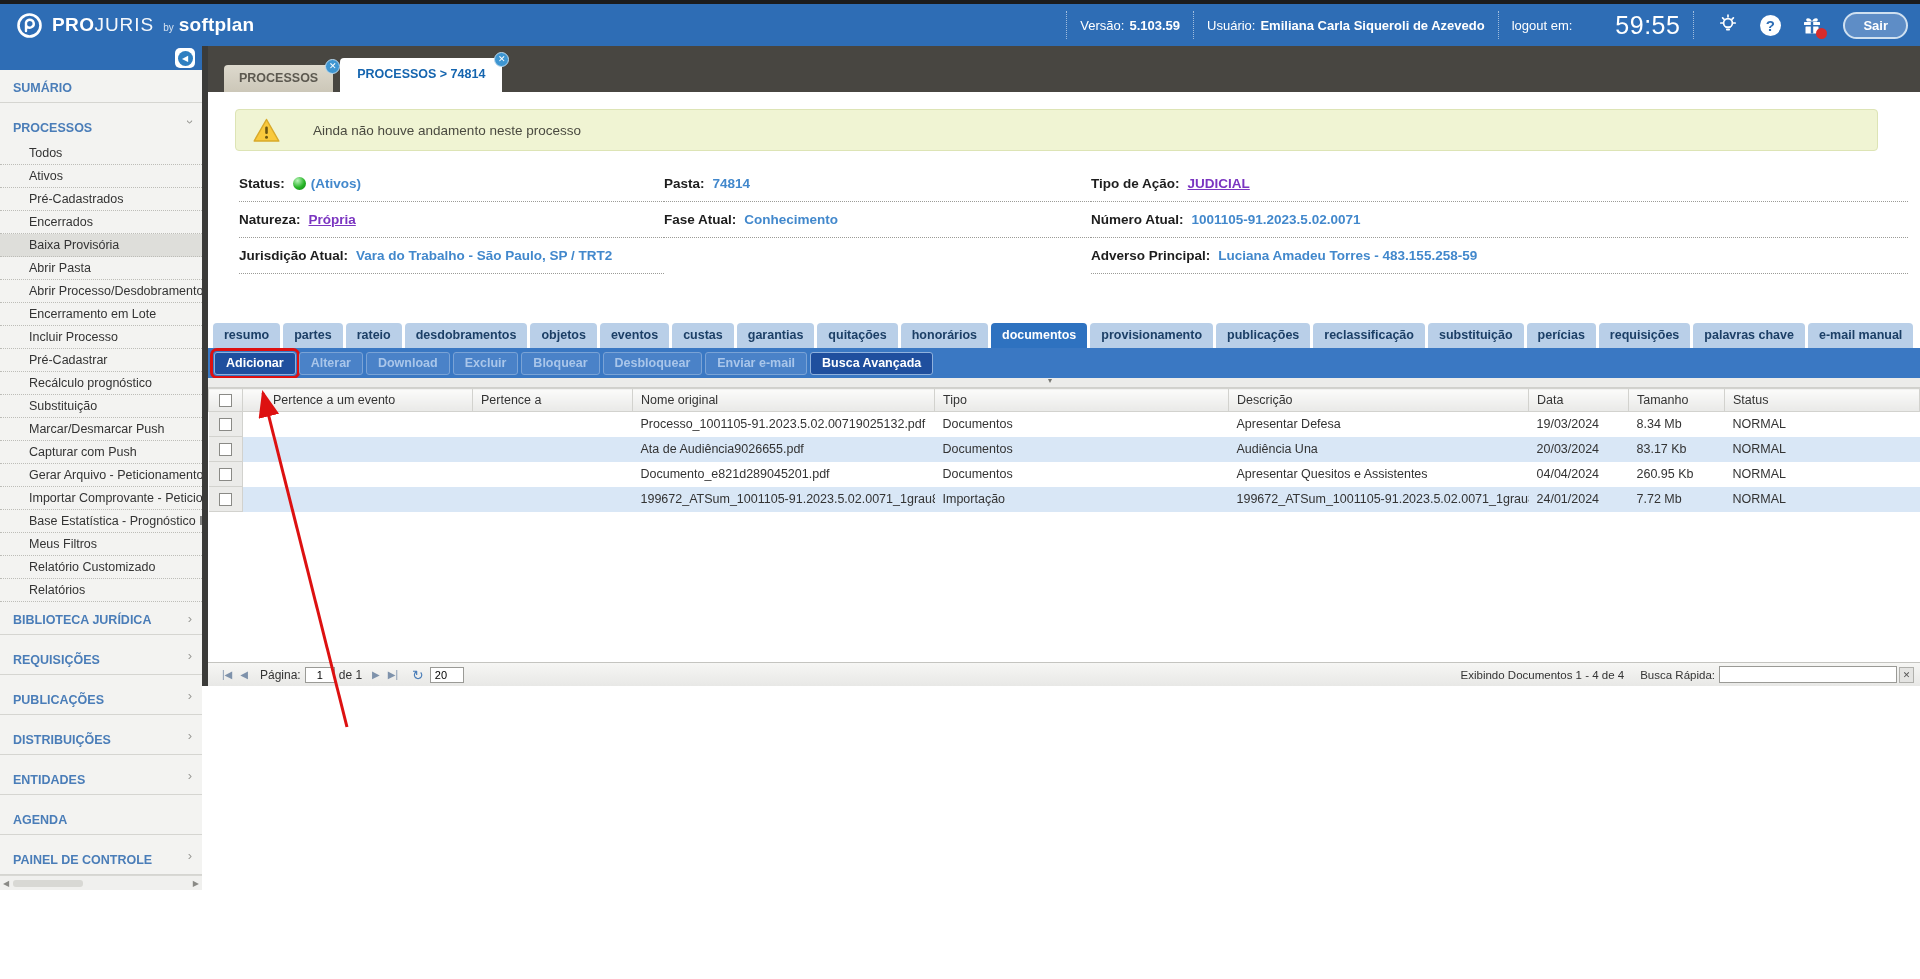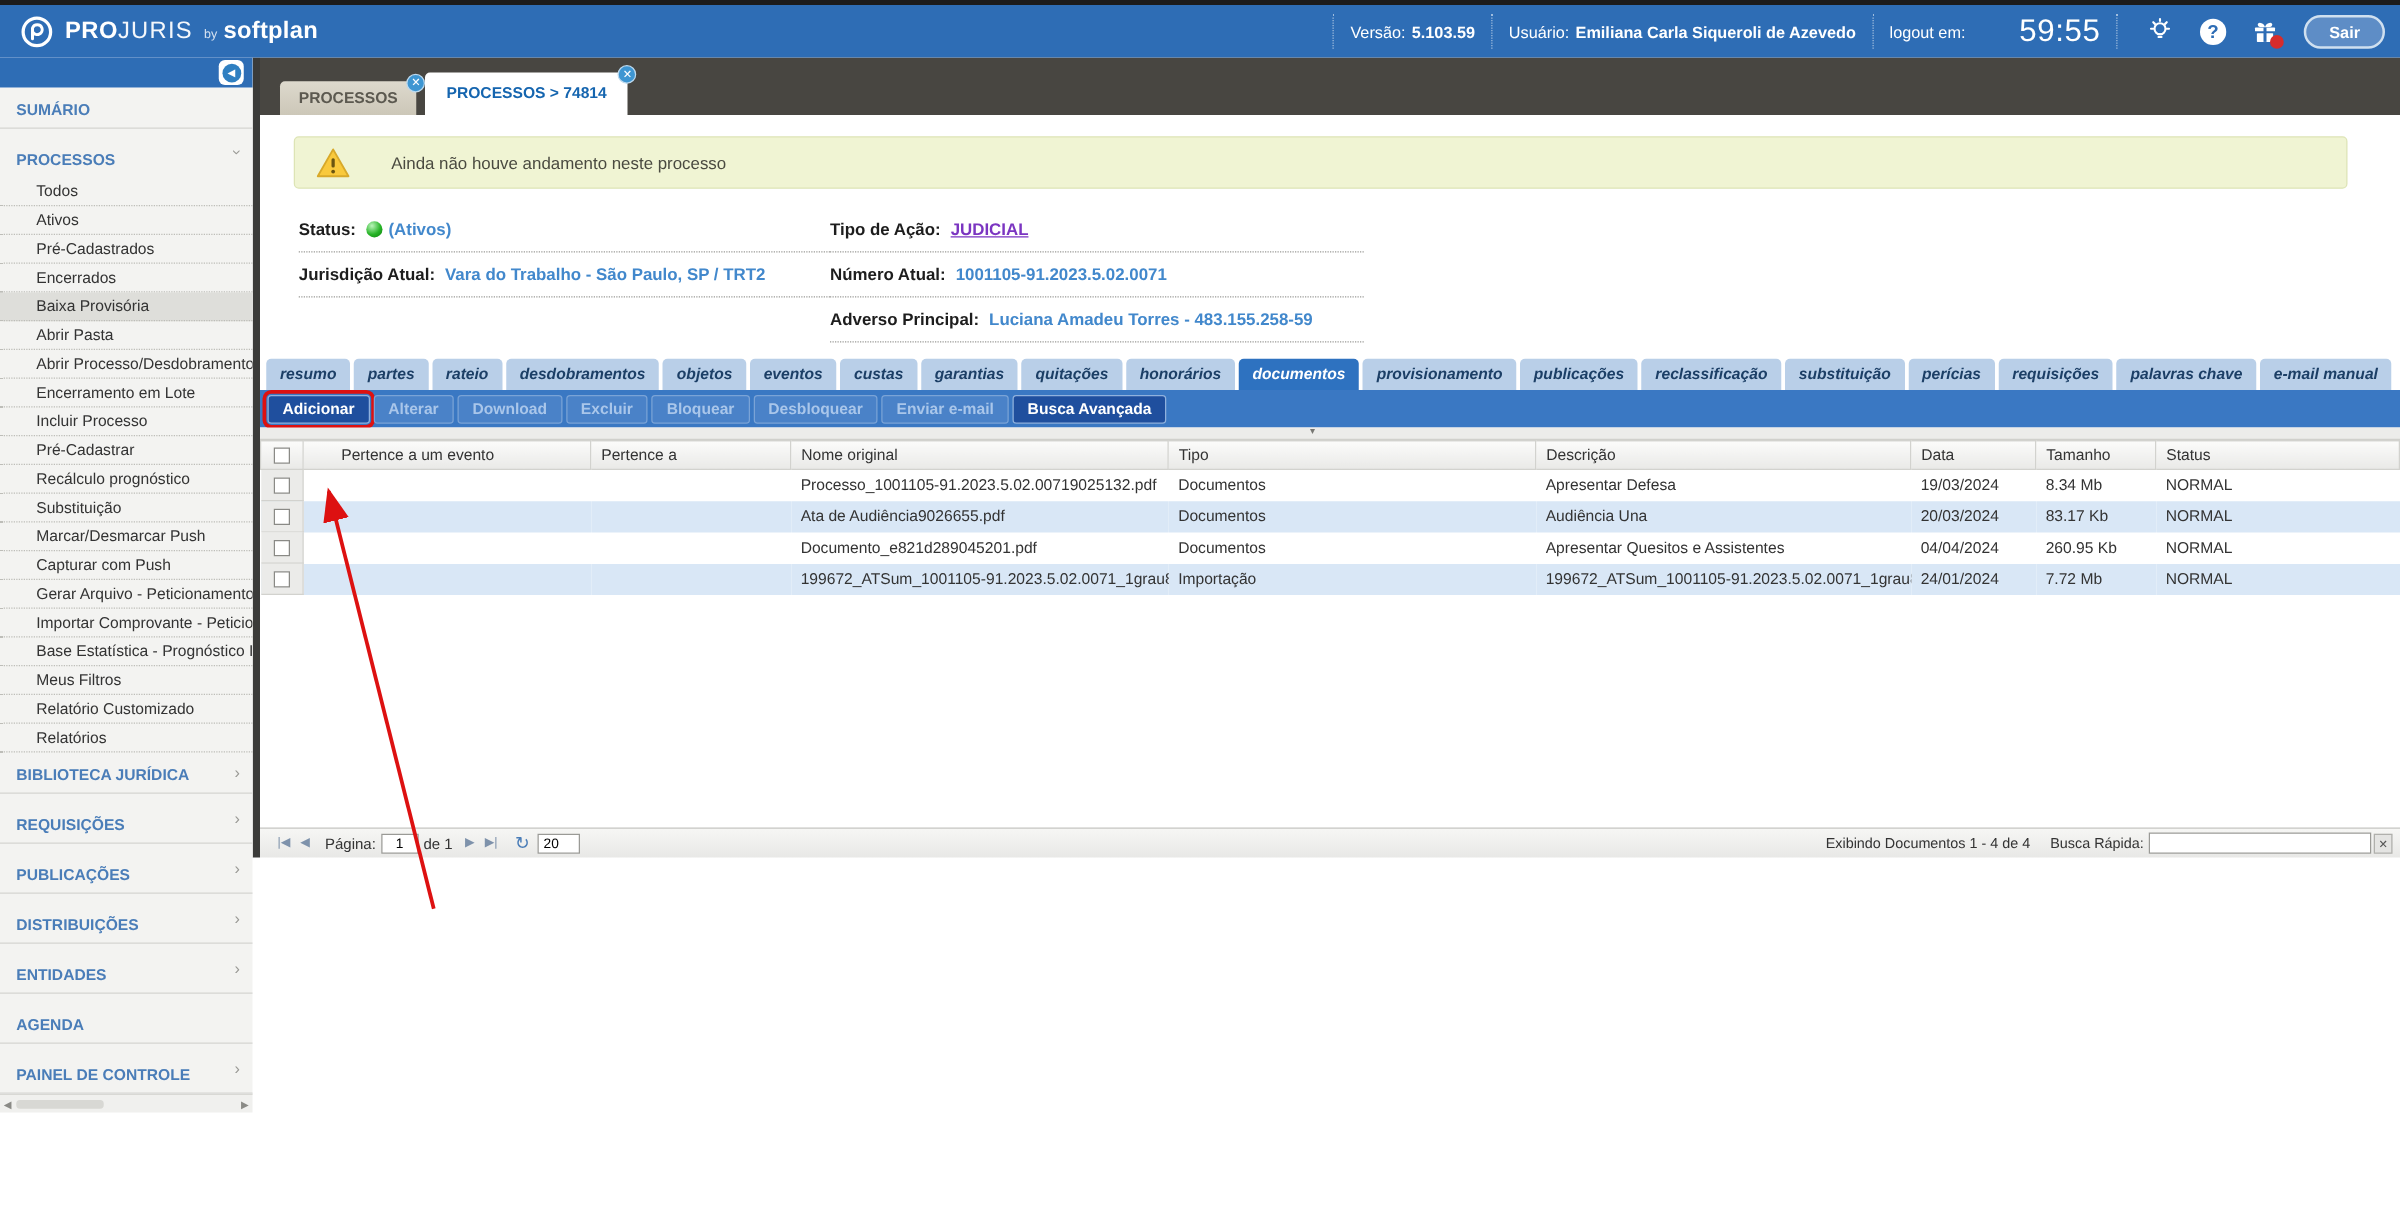--- a/index.html
+++ b/index.html
@@ -77,21 +77,21 @@
   .info-grid { display:grid; grid-template-columns:425px 427px auto; margin:15px 12px 0 31px; }
   .info-cell { height:36px; display:flex; align-items:center; border-bottom:1px dotted #9b9b97;
                padding-right:24px; overflow:hidden; white-space:nowrap; }
   .info-cell.empty { border-bottom:none; }
   .info-label { font-weight:bold; color:#1d1d1d; font-size:13.5px; margin-right:8px; flex:0 0 auto; }
   .info-value { color:#4288cc; font-weight:bold; font-size:13.5px; }
   .info-value.link { color:#7b35c1; text-decoration:underline; cursor:pointer; }
   .status-orb { width:13px; height:13px; border-radius:50%; margin-right:5px; flex:0 0 auto;
                 background:radial-gradient(circle at 35% 28%, #baf5ba, #27b427 55%, #0d7f0d); }
 
-  .subtabs { display:flex; gap:3px; padding-left:5px; margin-top:13px;font-style:italic; }
+  .subtabs { display:flex; gap:3px; padding-left:5px; margin-top:13px; }
   .subtab { background:#b9cfe8; color:#1c3f66; font-size:12.5px; font-weight:bold;
             padding:5px 11px 6px; border-radius:4px 4px 0 0; white-space:nowrap; cursor:pointer; }
   .subtab.active { background:#2e72c0; color:#fff; }
 
   .toolbar { background:#3a78c3; padding:4px 0 4px 6px; display:flex; gap:3px; height:30px; align-items:center; }
   .tbtn { font-size:12.5px; font-weight:bold; padding:3px 11px 4px; border-radius:3px; white-space:nowrap; cursor:pointer; }
   .tbtn.enabled  { background:#1f4f9e; color:#fff; border:1px solid #8fb1dd; }
   .tbtn.disabled { background:#4a82c8; color:#a9c6ea; border:1px solid #7aa3d6; cursor:default; }
   .tbtn.annotated { outline:3px solid #dd1111; outline-offset:1px; }
 
@@ -256,23 +256,39 @@
     </div>
 
     <div class="info-grid" id="info-grid">
         <div>
           <div class="info-cell">
             <span class="info-label">Status:</span>
             <span class="status-orb"></span>
             <span class="info-value">(Ativos)</span>
           </div>
           <div class="info-cell">
+            <span class="info-label">Natureza:</span>
+            <span class="info-value link">Própria</span>
+          </div>
+          <div class="info-cell">
             <span class="info-label">Jurisdição Atual:</span>
             <span class="info-value">Vara do Trabalho - São Paulo, SP / TRT2</span>
           </div>
+        </div>
+        <div>
+          <div class="info-cell">
+            <span class="info-label">Pasta:</span>
+            <span class="info-value">74814</span>
+          </div>
+          <div class="info-cell">
+            <span class="info-label">Fase Atual:</span>
+            <span class="info-value">Conhecimento</span>
+          </div>
+          <div class="info-cell empty"></div>
+          <div class="info-cell empty"></div>
         </div>
         <div>
           <div class="info-cell">
             <span class="info-label">Tipo de Ação:</span>
             <span class="info-value link">JUDICIAL</span>
           </div>
           <div class="info-cell">
             <span class="info-label">Número Atual:</span>
             <span class="info-value">1001105-91.2023.5.02.0071</span>
           </div>

